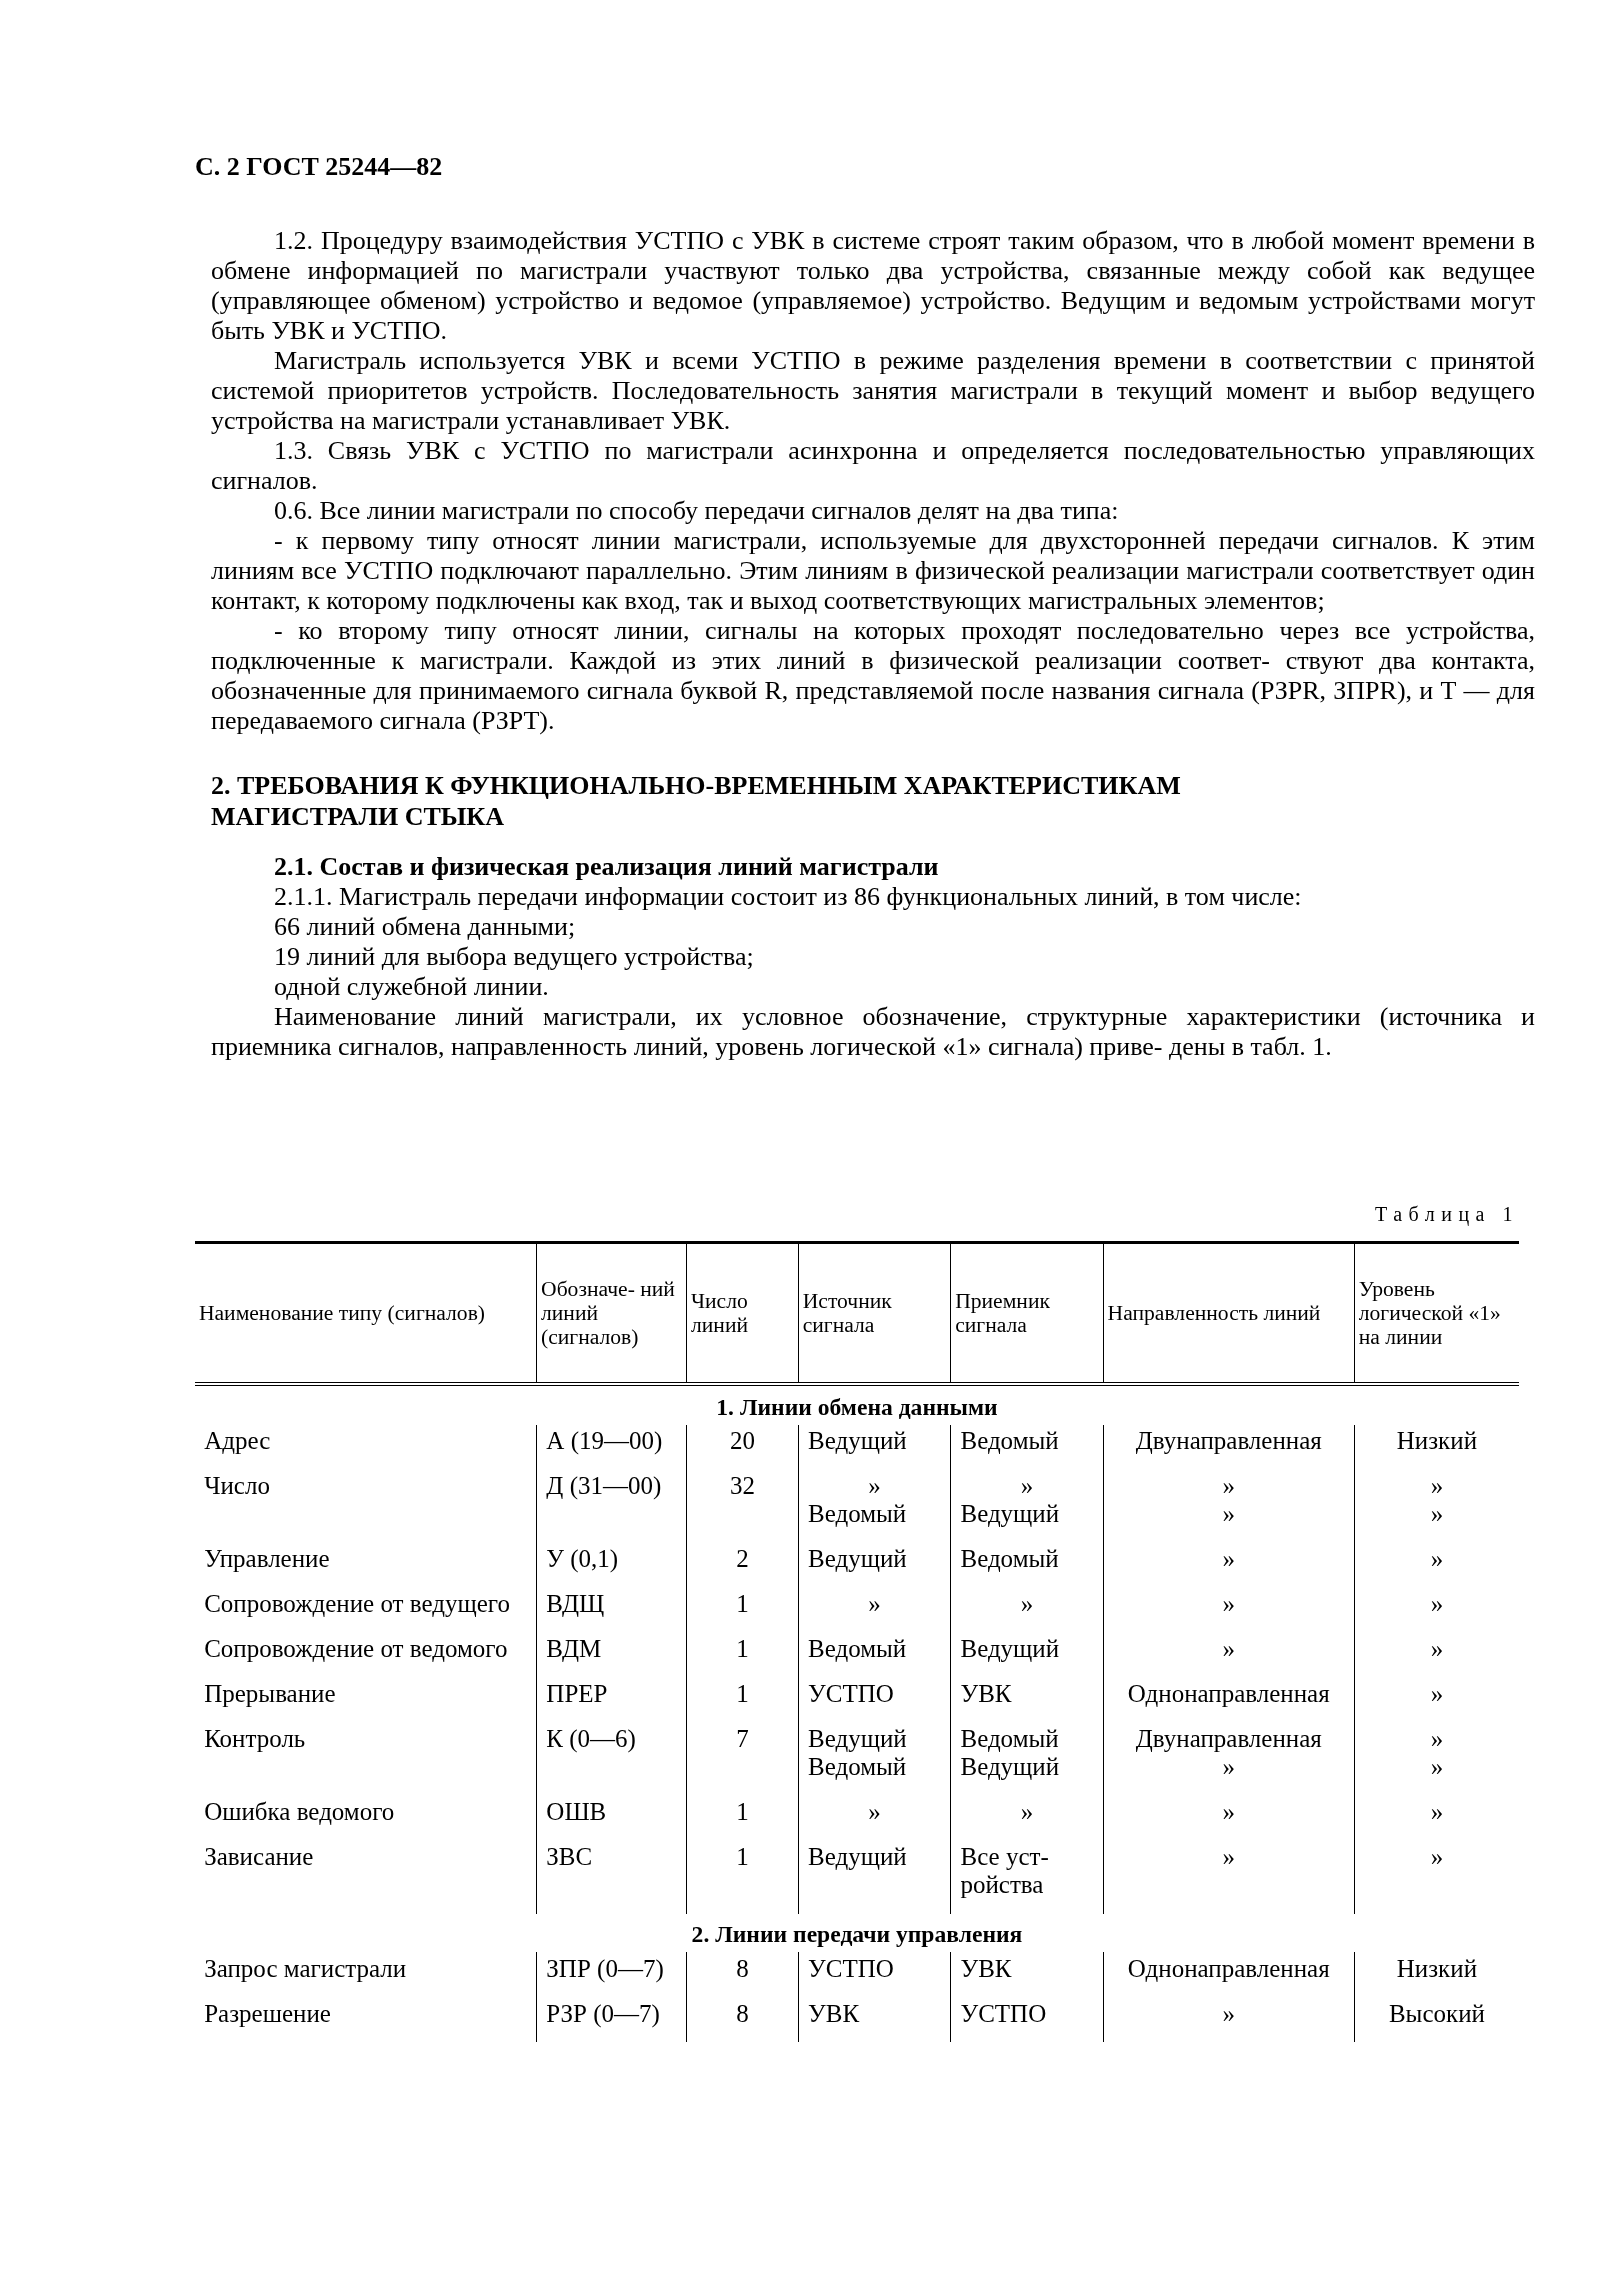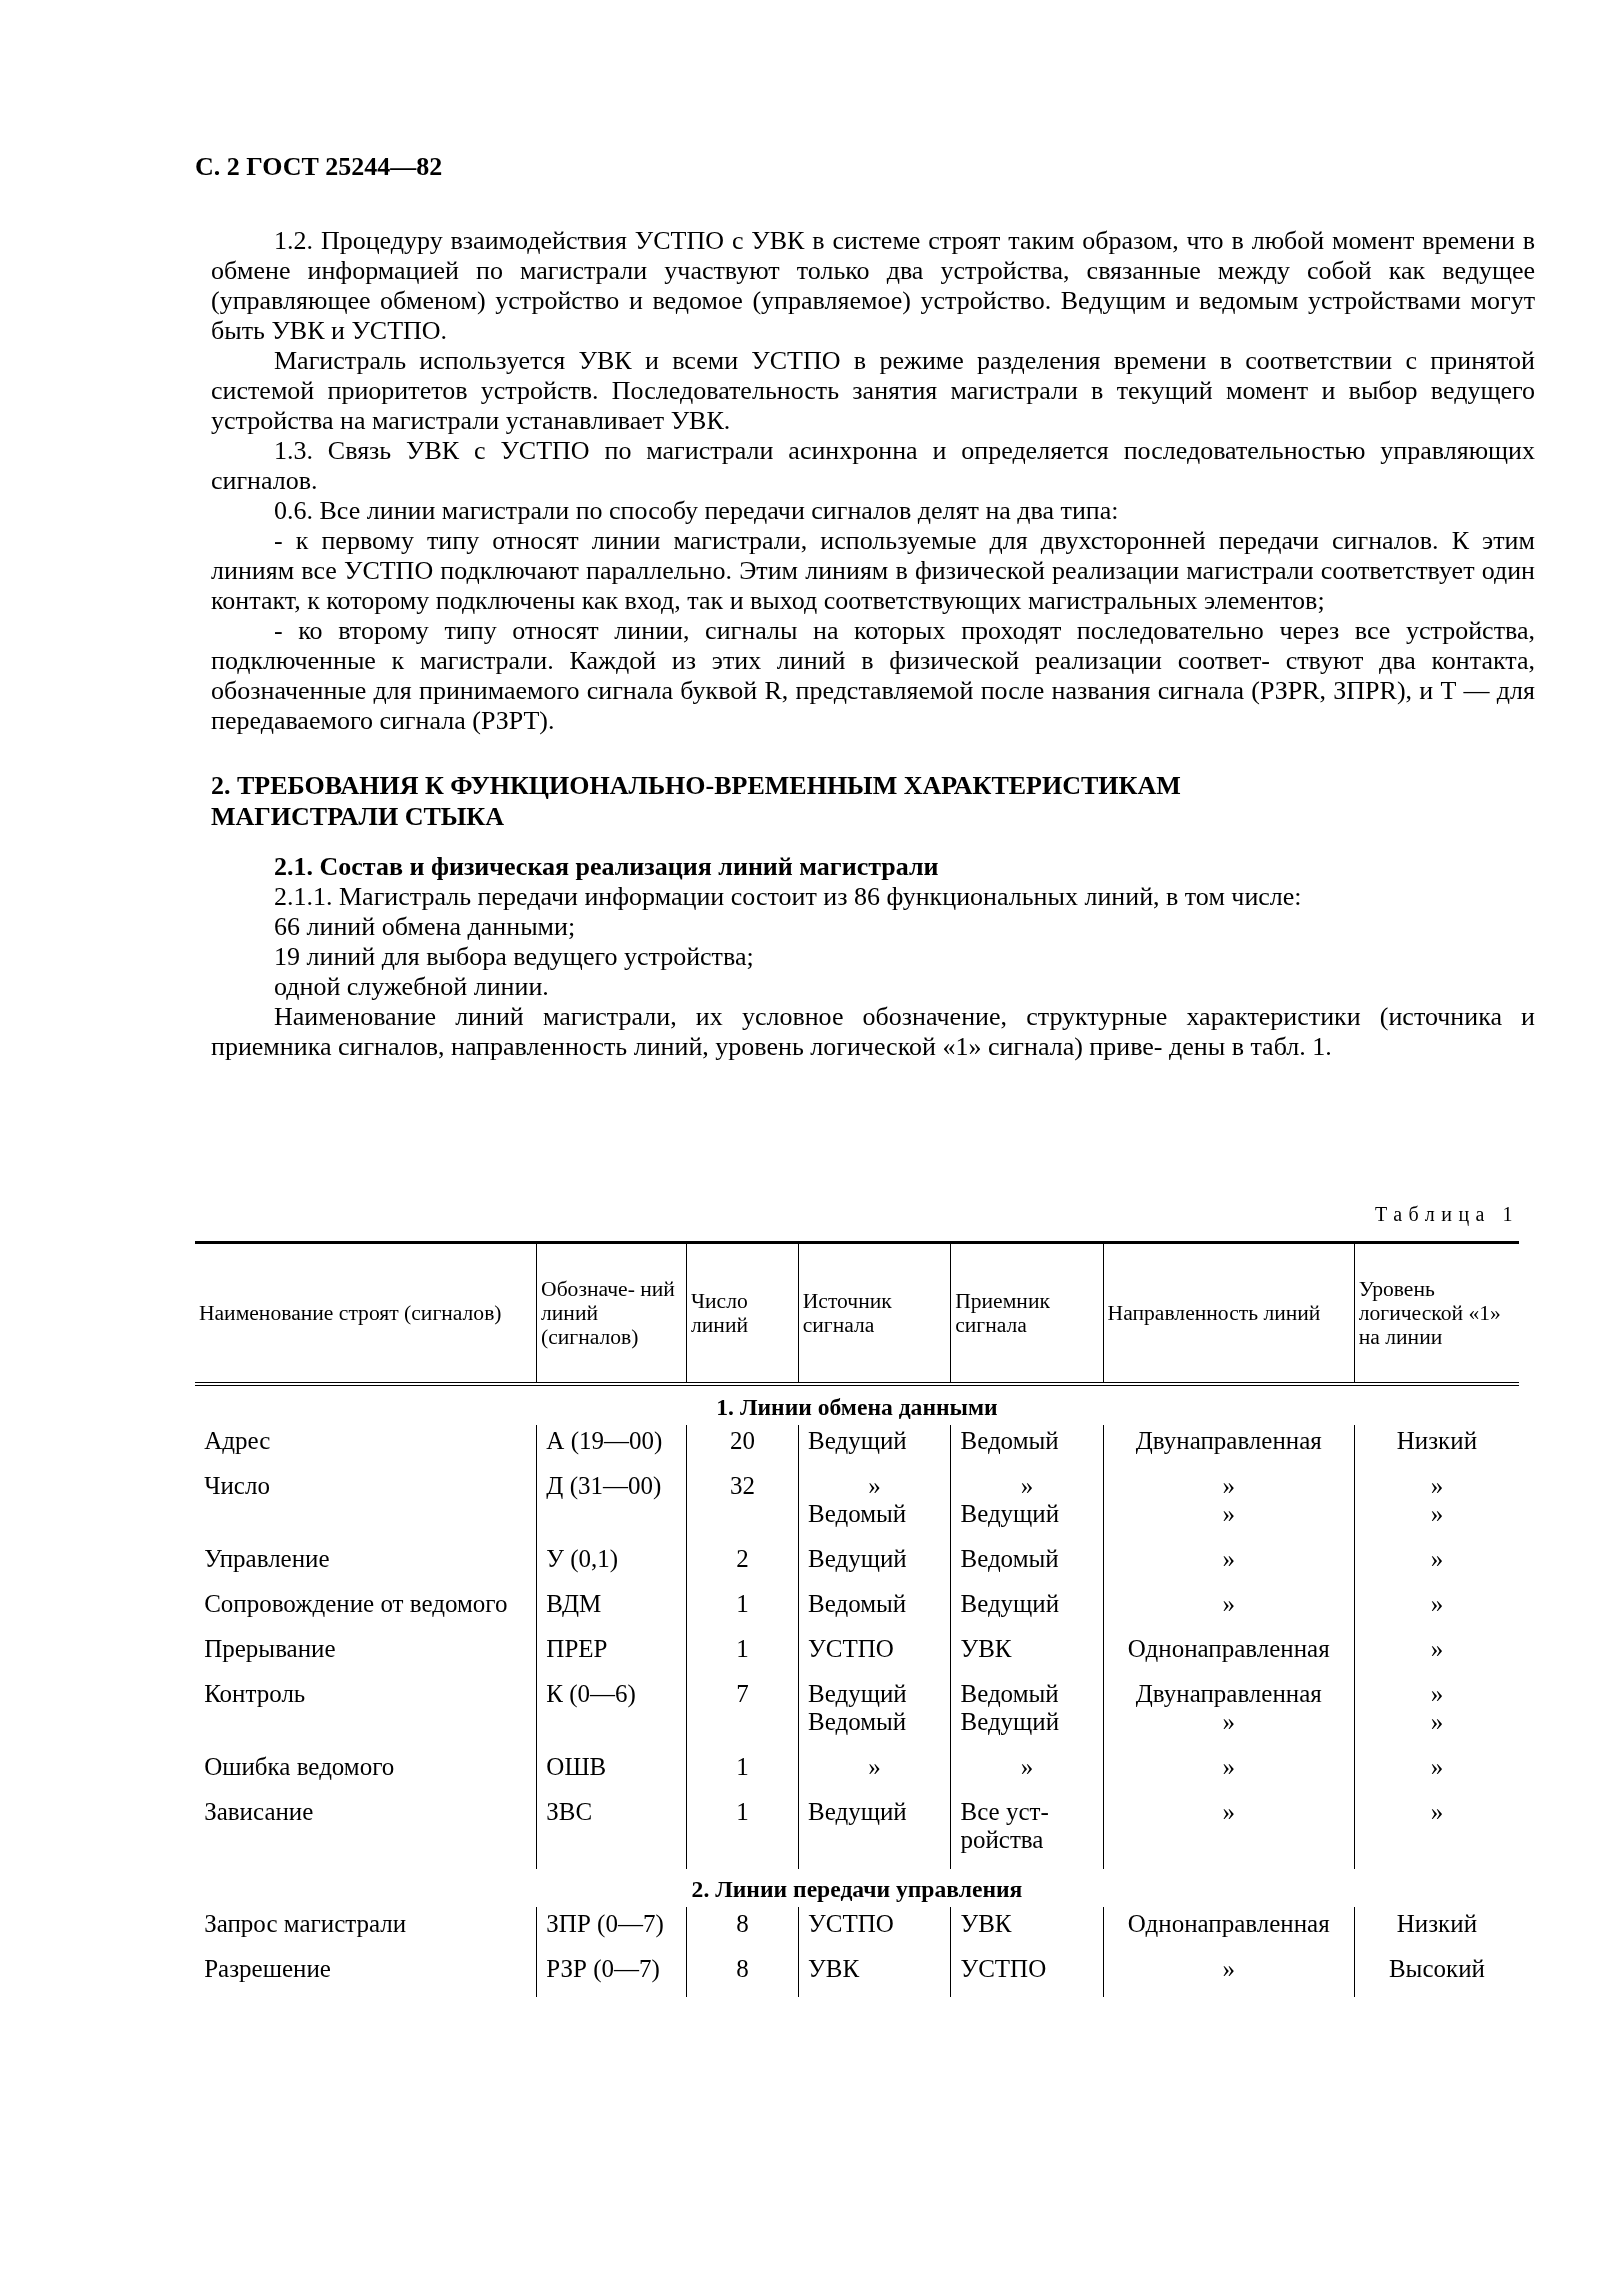--- a/index.html
+++ b/index.html
@@ -52,21 +52,21 @@
     <p class="list-line">19 линий для выбора ведущего устройства;</p>
     <p class="list-line">одной служебной линии.</p>
     <p>Наименование линий магистрали, их условное обозначение, структурные характеристики (источника и приемника сигналов, направленность линий, уровень логической «1» сигнала) приве- дены в табл. 1.</p>
   </div>
 
   <div class="table-caption">Таблица 1</div>
 
   <table class="main">
     <thead>
       <tr>
-        <th class="col-name">Наименование строят (сигналов)</th>
+        <th class="col-name">Наименование типу (сигналов)</th>
         <th class="col-code">Обозначе- ний линий (сигналов)</th>
         <th class="col-num">Число линий</th>
         <th class="col-src">Источник сигнала</th>
         <th class="col-dst">Приемник сигнала</th>
         <th class="col-dir">Направленность линий</th>
         <th class="col-lvl">Уровень логической «1» на линии</th>
       </tr>
     </thead>
     <tbody id="table-body">
         <tr class="group">
@@ -121,20 +121,37 @@
             <span class="cell-line">Ведомый</span>
           </td>
           <td class="c">
             <span class="cell-line">»</span>
           </td>
           <td class="c">
             <span class="cell-line">»</span>
           </td>
         </tr>
         <tr>
+          <td>Сопровождение от ведущего</td>
+          <td>ВДЩ</td>
+          <td class="c">1</td>
+          <td>
+            <span class="cell-line" style="text-align: center;">»</span>
+          </td>
+          <td>
+            <span class="cell-line" style="text-align: center;">»</span>
+          </td>
+          <td class="c">
+            <span class="cell-line">»</span>
+          </td>
+          <td class="c">
+            <span class="cell-line">»</span>
+          </td>
+        </tr>
+        <tr>
           <td>Сопровождение от ведомого</td>
           <td>ВДМ</td>
           <td class="c">1</td>
           <td>
             <span class="cell-line">Ведомый</span>
           </td>
           <td>
             <span class="cell-line">Ведущий</span>
           </td>
           <td class="c">

